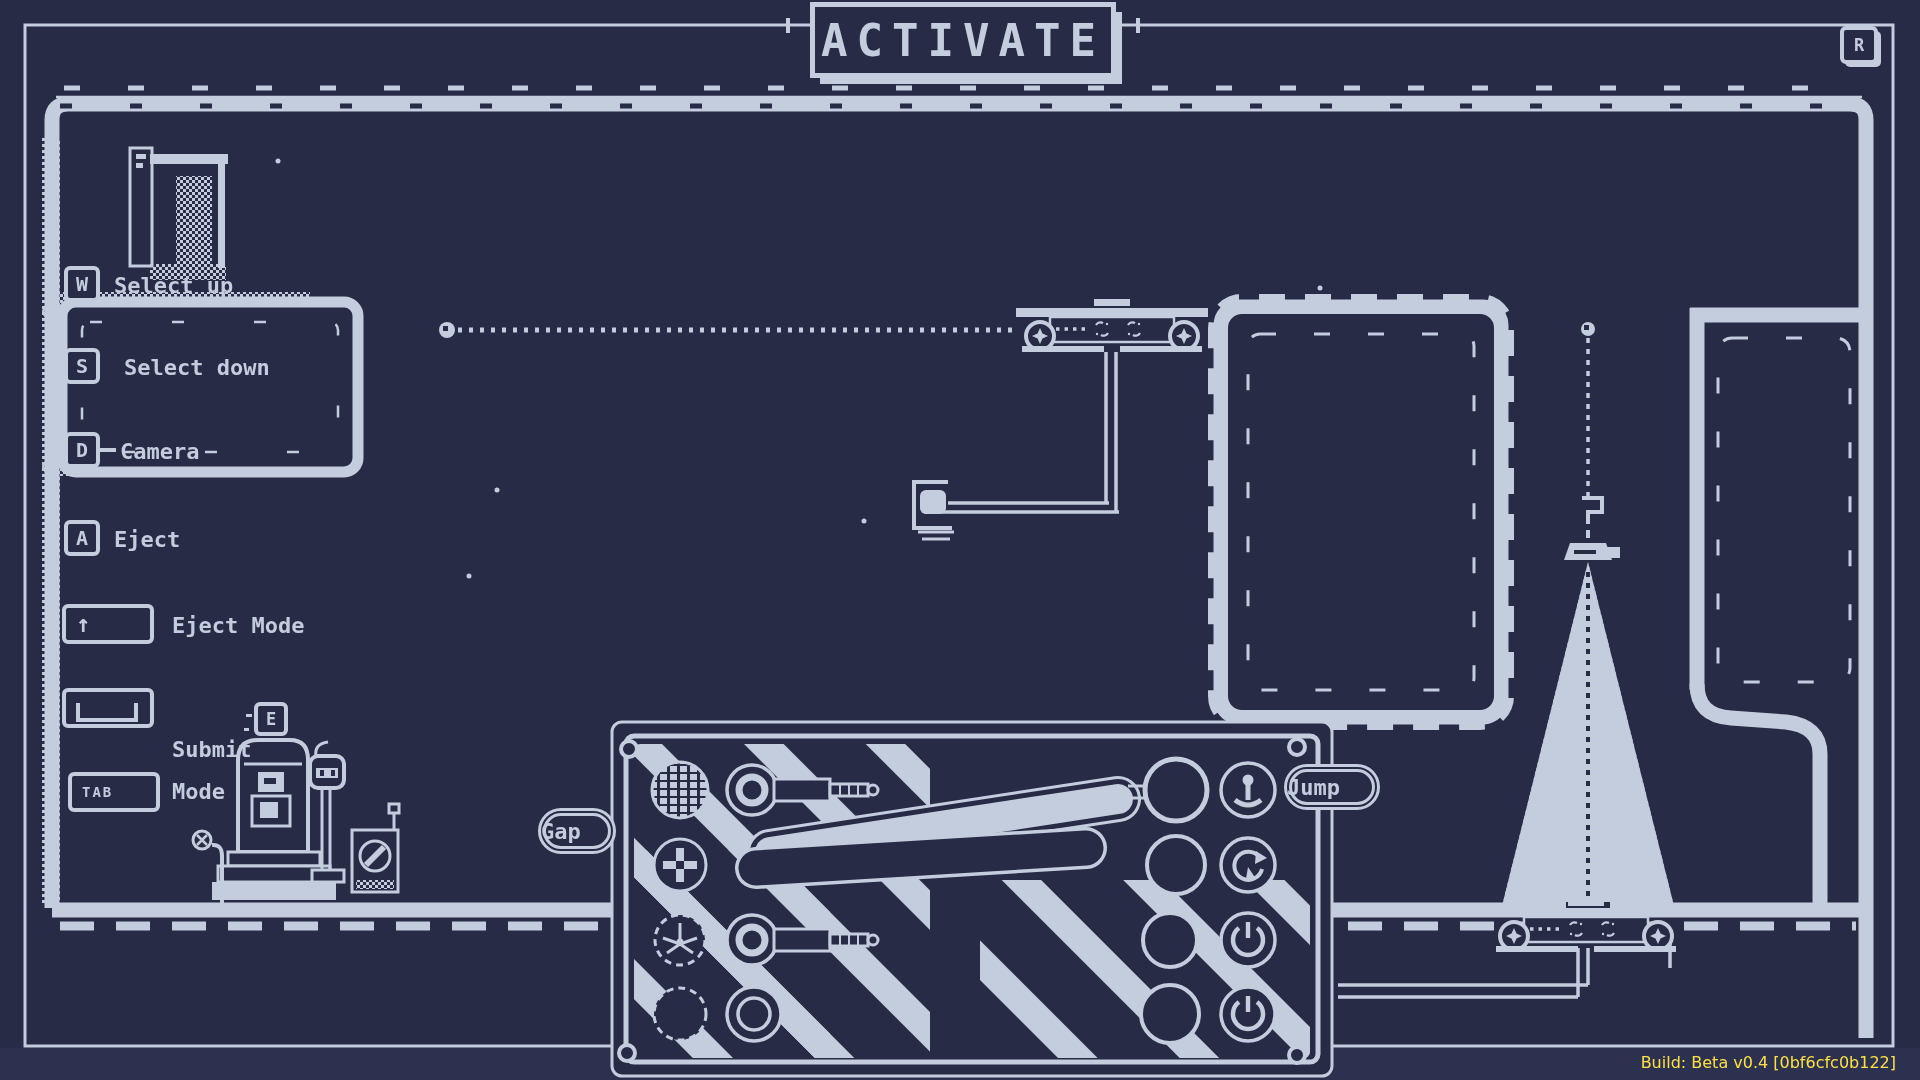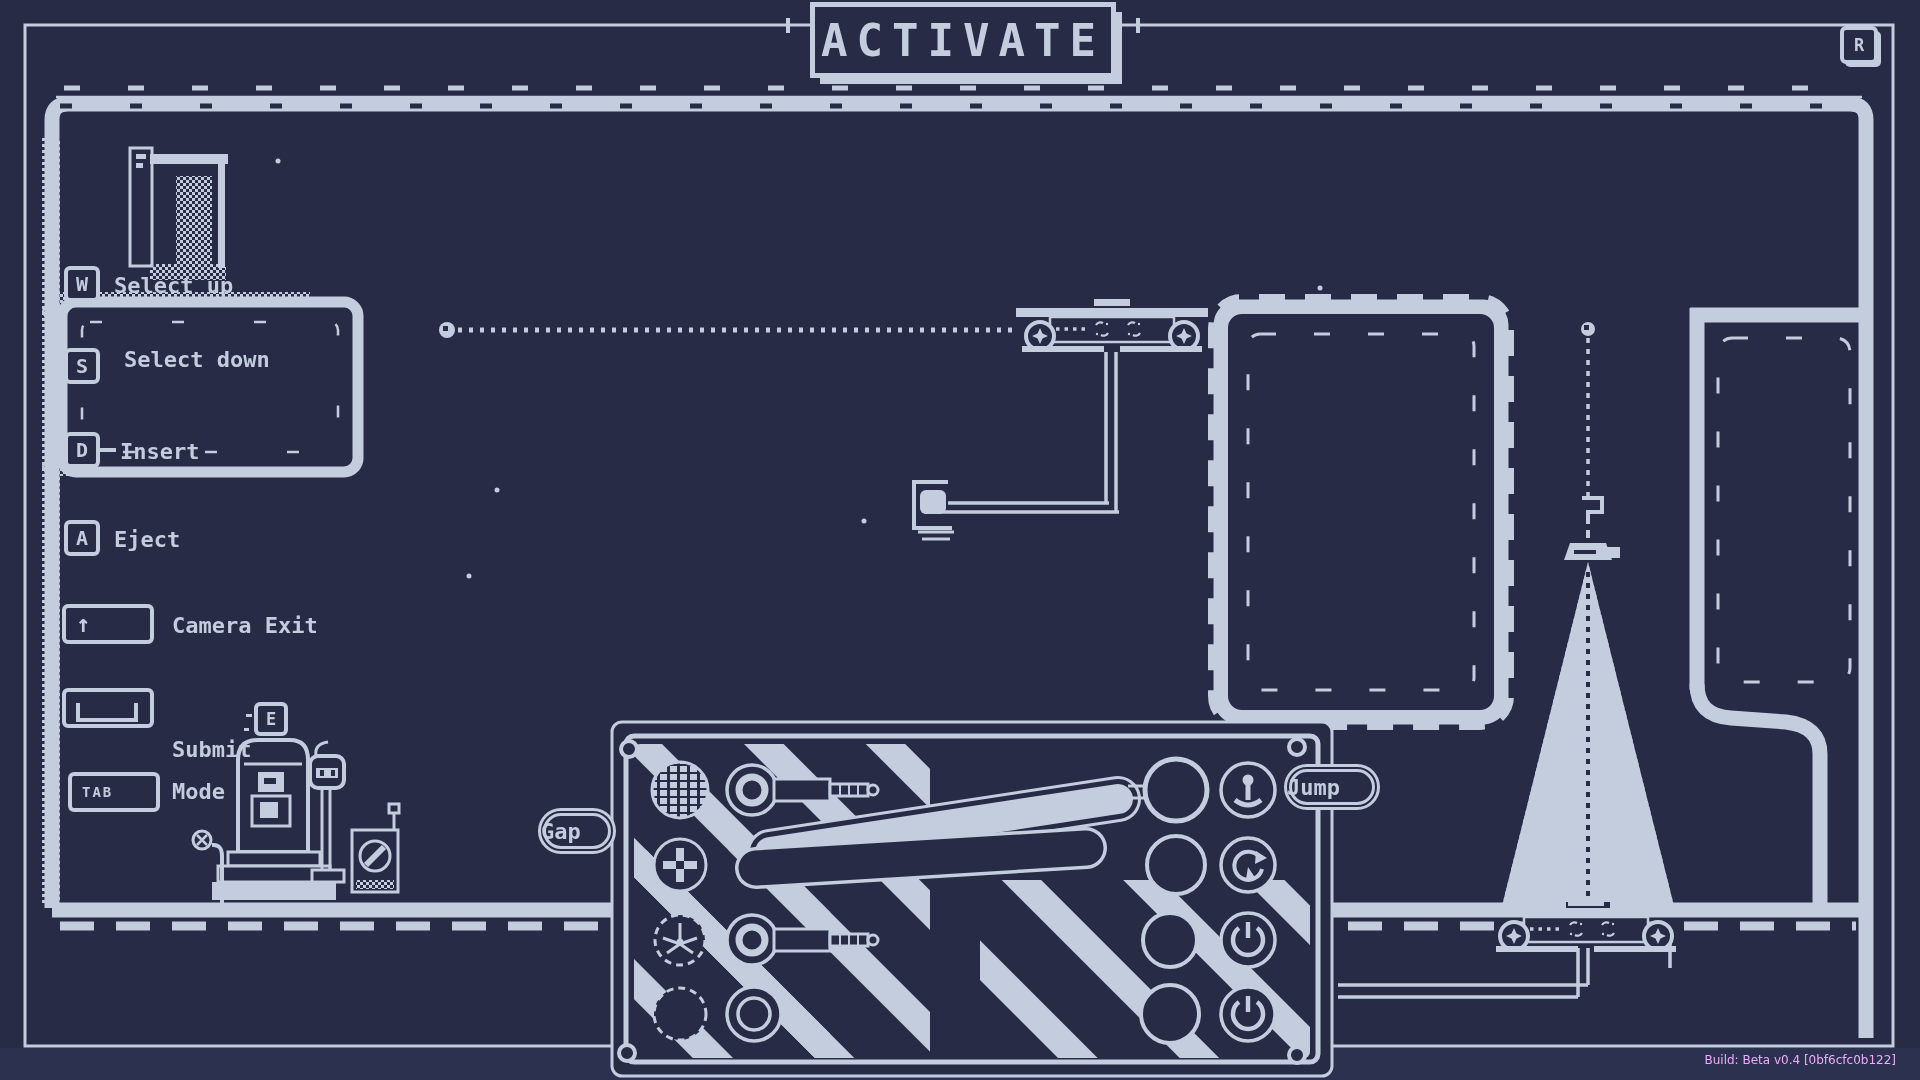--- a/index.html
+++ b/index.html
@@ -23,21 +23,21 @@
   .lbl{font-size:22px;font-weight:bold;white-space:nowrap;line-height:28px;}
   .pill{border:3px solid var(--ink);border-radius:999px;background:var(--bg);display:flex;
     align-items:center;justify-content:flex-start;font-size:22px;font-weight:bold;}
   .pill::before{content:"";position:absolute;inset:2px;border:3px solid var(--ink);border-radius:999px;}
   .gap-pill{left:538px;top:808px;width:78px;height:46px;}
   .jump-pill{left:1284px;top:764px;width:96px;height:46px;}
   .space-glyph{width:54px;height:15px;border:4px solid var(--ink);border-top:none;margin-top:9px;}
   .tabtxt{font-size:14px;letter-spacing:2px;}
   .camtxt{font-size:24px;line-height:1;}
   .build{right:24px;top:1053px;font-family:"DejaVu Sans","Liberation Sans",sans-serif;
-    font-size:12px;color:#f0abfc;}
+    font-size:16px;color:#fde047;}
 </style>
 </head>
 <body>
 
 <div class="stage">
 
   <div class="strip"></div>
 
   <svg class="world" width="1920" height="1080" viewBox="0 0 1920 1080">
     <defs>
@@ -328,36 +328,36 @@
     </div>
 
     <div class="keycap key-sm" style="left:64px;top:266px">
       <span>W</span>
       </div>
     <div class="lbl" style="left:114px;top:272px">Select up</div>
 
     <div class="keycap key-sm" style="left:64px;top:348px">
       <span>S</span>
       </div>
-    <div class="lbl" style="left:124px;top:346px">Select down</div>
+    <div class="lbl" style="left:124px;top:354px">Select down</div>
 
     <div class="keycap key-sm" style="left:64px;top:432px">
       <span>D</span>
       </div>
-    <div class="lbl" style="left:120px;top:438px">Insert</div>
+    <div class="lbl" style="left:120px;top:438px">Camera</div>
 
     <div class="keycap key-sm" style="left:64px;top:520px">
       <span>A</span>
       </div>
     <div class="lbl" style="left:114px;top:526px">Eject</div>
 
     <div class="keycap key-wide" style="left:62px;top:604px">
       <span class="camtxt">↑</span>
       </div>
-    <div class="lbl" style="left:172px;top:612px">Camera Exit</div>
+    <div class="lbl" style="left:172px;top:612px">Eject Mode</div>
 
     <div class="keycap key-wide" style="left:62px;top:688px">
       <div class="space-glyph"></div>
       </div>
     <div class="lbl" style="left:172px;top:736px">Submit</div>
 
     <div class="keycap key-wide tabtxt" style="left:68px;top:772px">
       <span>TAB</span>
       </div>
     <div class="lbl" style="left:172px;top:778px">Mode</div>

